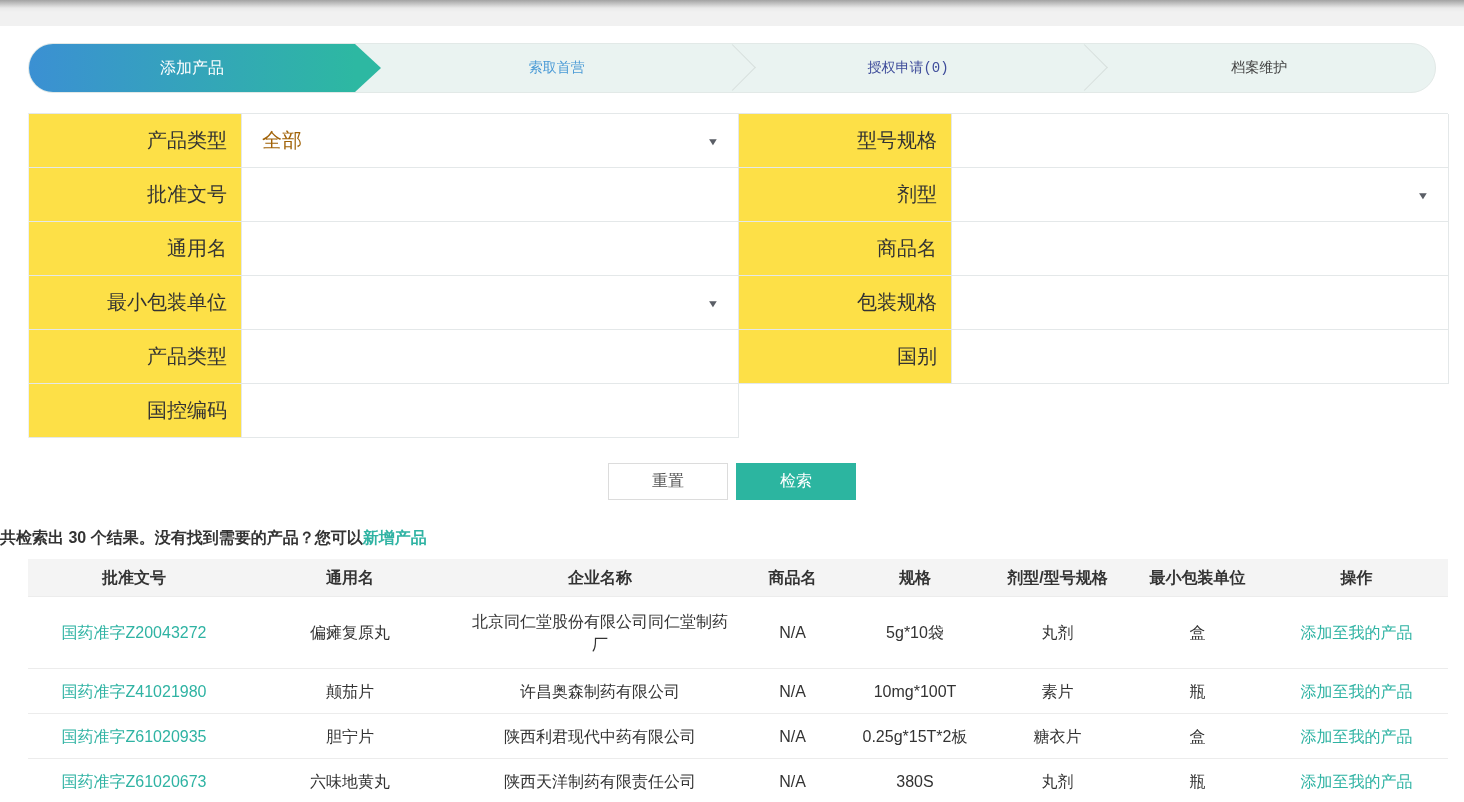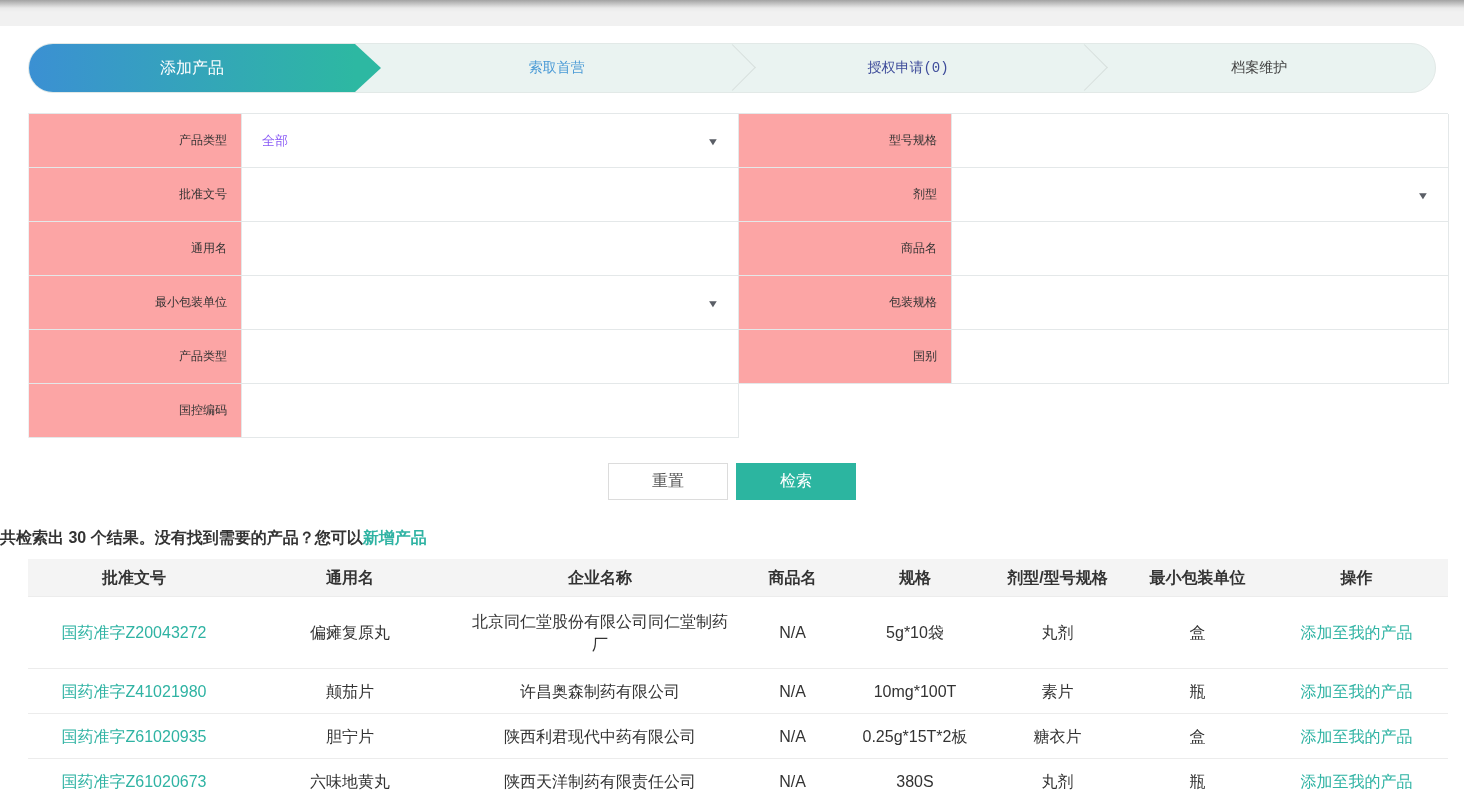--- a/index.html
+++ b/index.html
@@ -21,29 +21,29 @@
     font-size:14px; cursor:pointer; position:relative; }
   .step.sep::before { content:""; position:absolute; left:-16px; top:7px; width:32px; height:32px;
     border-top:1px solid #d7dfdd; border-right:1px solid #d7dfdd; transform:rotate(45deg); }
   .step-2 { color:#4a9ad6; }
   .step-3 { color:#3f4d9b; }
   .step-4 { color:#404040; }
 
   
   .form-grid { margin:20px 0 0 28px; width:1420px; display:grid;
     grid-template-columns:212px 498px 212px 498px; border-top:1px solid #e4e8e9; border-left:1px solid #eef1f2; }
-  .f-label { height:54px; background:#fca5a5; border-bottom:1px solid #e4e8e9;
+  .f-label { height:54px; background:#fde047; border-bottom:1px solid #e4e8e9;
     display:flex; align-items:center; justify-content:flex-end; padding-right:14px;
-    font-size:12px; color:#333; }
+    font-size:20px; color:#333; }
   .f-cell { height:54px; background:#fff; border-bottom:1px solid #e4e8e9;
     border-left:1px solid #e4e8e9; border-right:1px solid #e4e8e9;
     position:relative; display:flex; align-items:center; }
   .f-cell input { width:100%; height:100%; border:none; outline:none; background:transparent;
     font-size:16px; padding:0 36px 0 20px; font-family:inherit; color:#333; }
-  .f-select-value { font-size:13px; padding-left:20px; color:#8b5cf6; }
+  .f-select-value { font-size:20px; padding-left:20px; color:#a16207; }
   .caret { position:absolute; right:20px; top:50%; transform:translateY(-50%) scaleX(1.3);
     font-size:10px; color:#5a5e66; }
   .f-empty { background:#fff; }
 
   
   .btn-row { display:flex; justify-content:center; gap:8px; margin-top:25px; }
   .btn { width:120px; height:37px; font-size:16px; display:flex; align-items:center;
     justify-content:center; cursor:pointer; font-family:inherit; }
   .btn-reset { background:#fff; border:1px solid #dcdcdc; color:#555; }
   .btn-search { background:#2cb5a0; border:1px solid #2cb5a0; color:#fff; }

